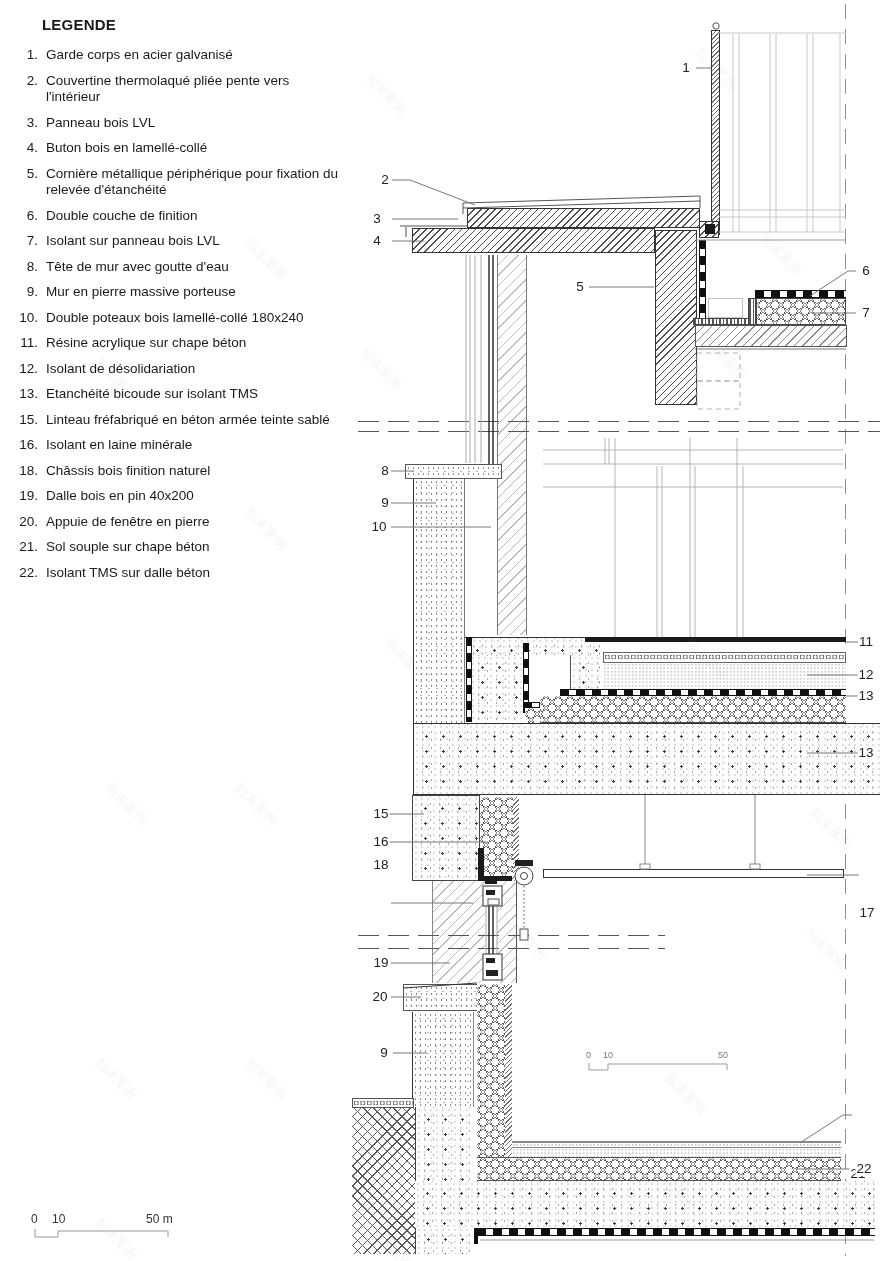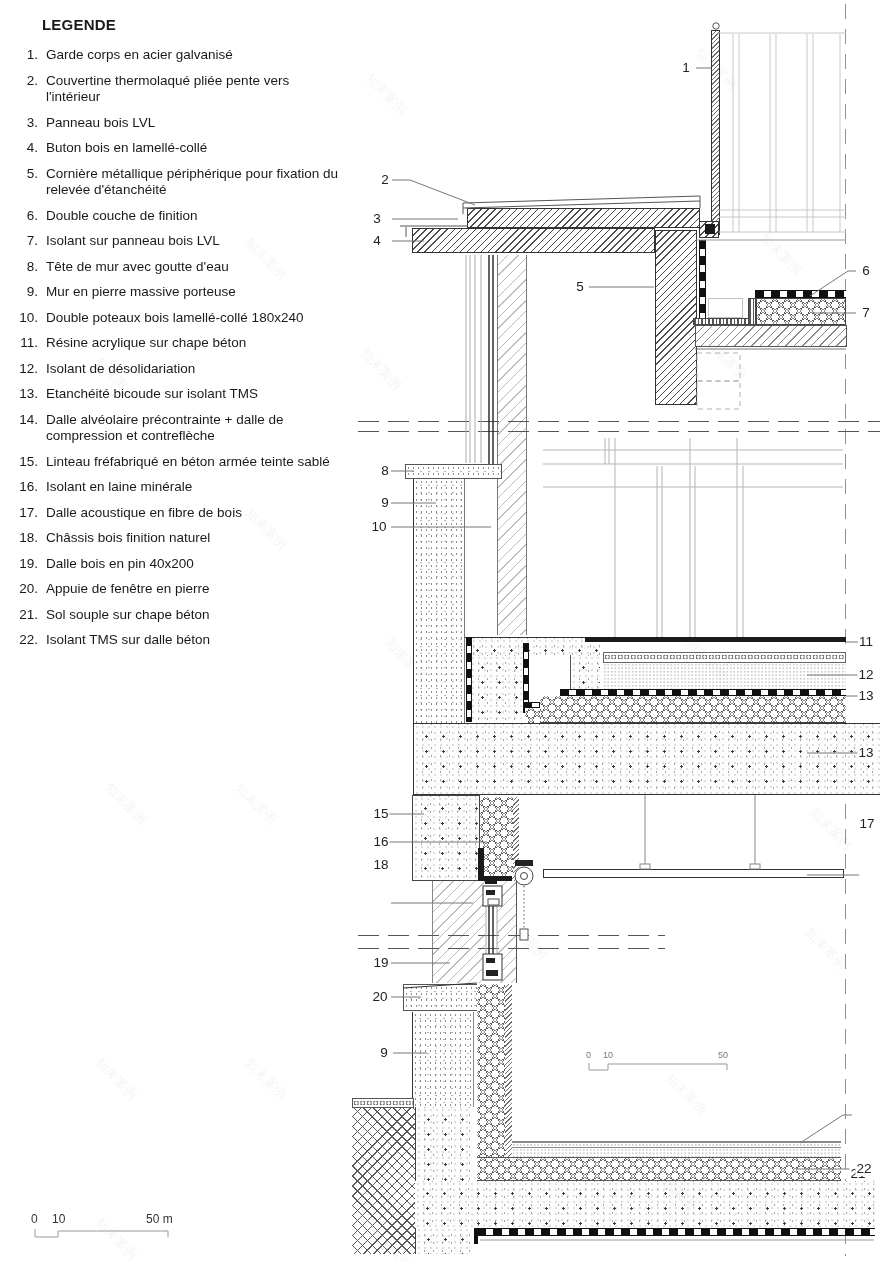--- a/index.html
+++ b/index.html
@@ -232,21 +232,21 @@
         <div class="callout" style="left: 866px; top: 313px;">7</div>
         <div class="callout" style="left: 385px; top: 471px;">8</div>
         <div class="callout" style="left: 385px; top: 503px;">9</div>
         <div class="callout" style="left: 379px; top: 527px;">10</div>
         <div class="callout" style="left: 866px; top: 642px;">11</div>
         <div class="callout" style="left: 866px; top: 675px;">12</div>
         <div class="callout" style="left: 866px; top: 696px;">13</div>
         <div class="callout" style="left: 866px; top: 753px;">13</div>
         <div class="callout" style="left: 381px; top: 814px;">15</div>
         <div class="callout" style="left: 381px; top: 842px;">16</div>
-        <div class="callout" style="left: 867px; top: 824px;">17</div>
+        <div class="callout" style="left: 867px; top: 913px;">17</div>
         <div class="callout" style="left: 381px; top: 865px;">18</div>
         <div class="callout" style="left: 381px; top: 963px;">19</div>
         <div class="callout" style="left: 380px; top: 997px;">20</div>
         <div class="callout" style="left: 384px; top: 1053px;">9</div>
         <div class="callout" style="left: 858px; top: 1174px;">21</div>
         <div class="callout" style="left: 864px; top: 1169px;">22</div>
       </div>
 
     <div class="sb-label" style="left:31px;top:1212px;">0</div>
     <div class="sb-label" style="left:52px;top:1212px;">10</div>
@@ -305,34 +305,26 @@
         </li>
         <li>
           <span class="num">12.</span>
           <span class="txt">Isolant de désolidariation</span>
         </li>
         <li>
           <span class="num">13.</span>
           <span class="txt">Etanchéité bicoude sur isolant TMS</span>
         </li>
         <li>
-          <span class="num">14.</span>
-          <span class="txt">Dalle alvéolaire précontrainte + dalle de compression et contreflèche</span>
-        </li>
-        <li>
           <span class="num">15.</span>
           <span class="txt">Linteau fréfabriqué en béton armée  teinte sablé</span>
         </li>
         <li>
           <span class="num">16.</span>
           <span class="txt">Isolant en laine minérale</span>
-        </li>
-        <li>
-          <span class="num">17.</span>
-          <span class="txt">Dalle acoustique en fibre de bois</span>
         </li>
         <li>
           <span class="num">18.</span>
           <span class="txt">Châssis bois finition naturel</span>
         </li>
         <li>
           <span class="num">19.</span>
           <span class="txt">Dalle bois en pin 40x200</span>
         </li>
         <li>

